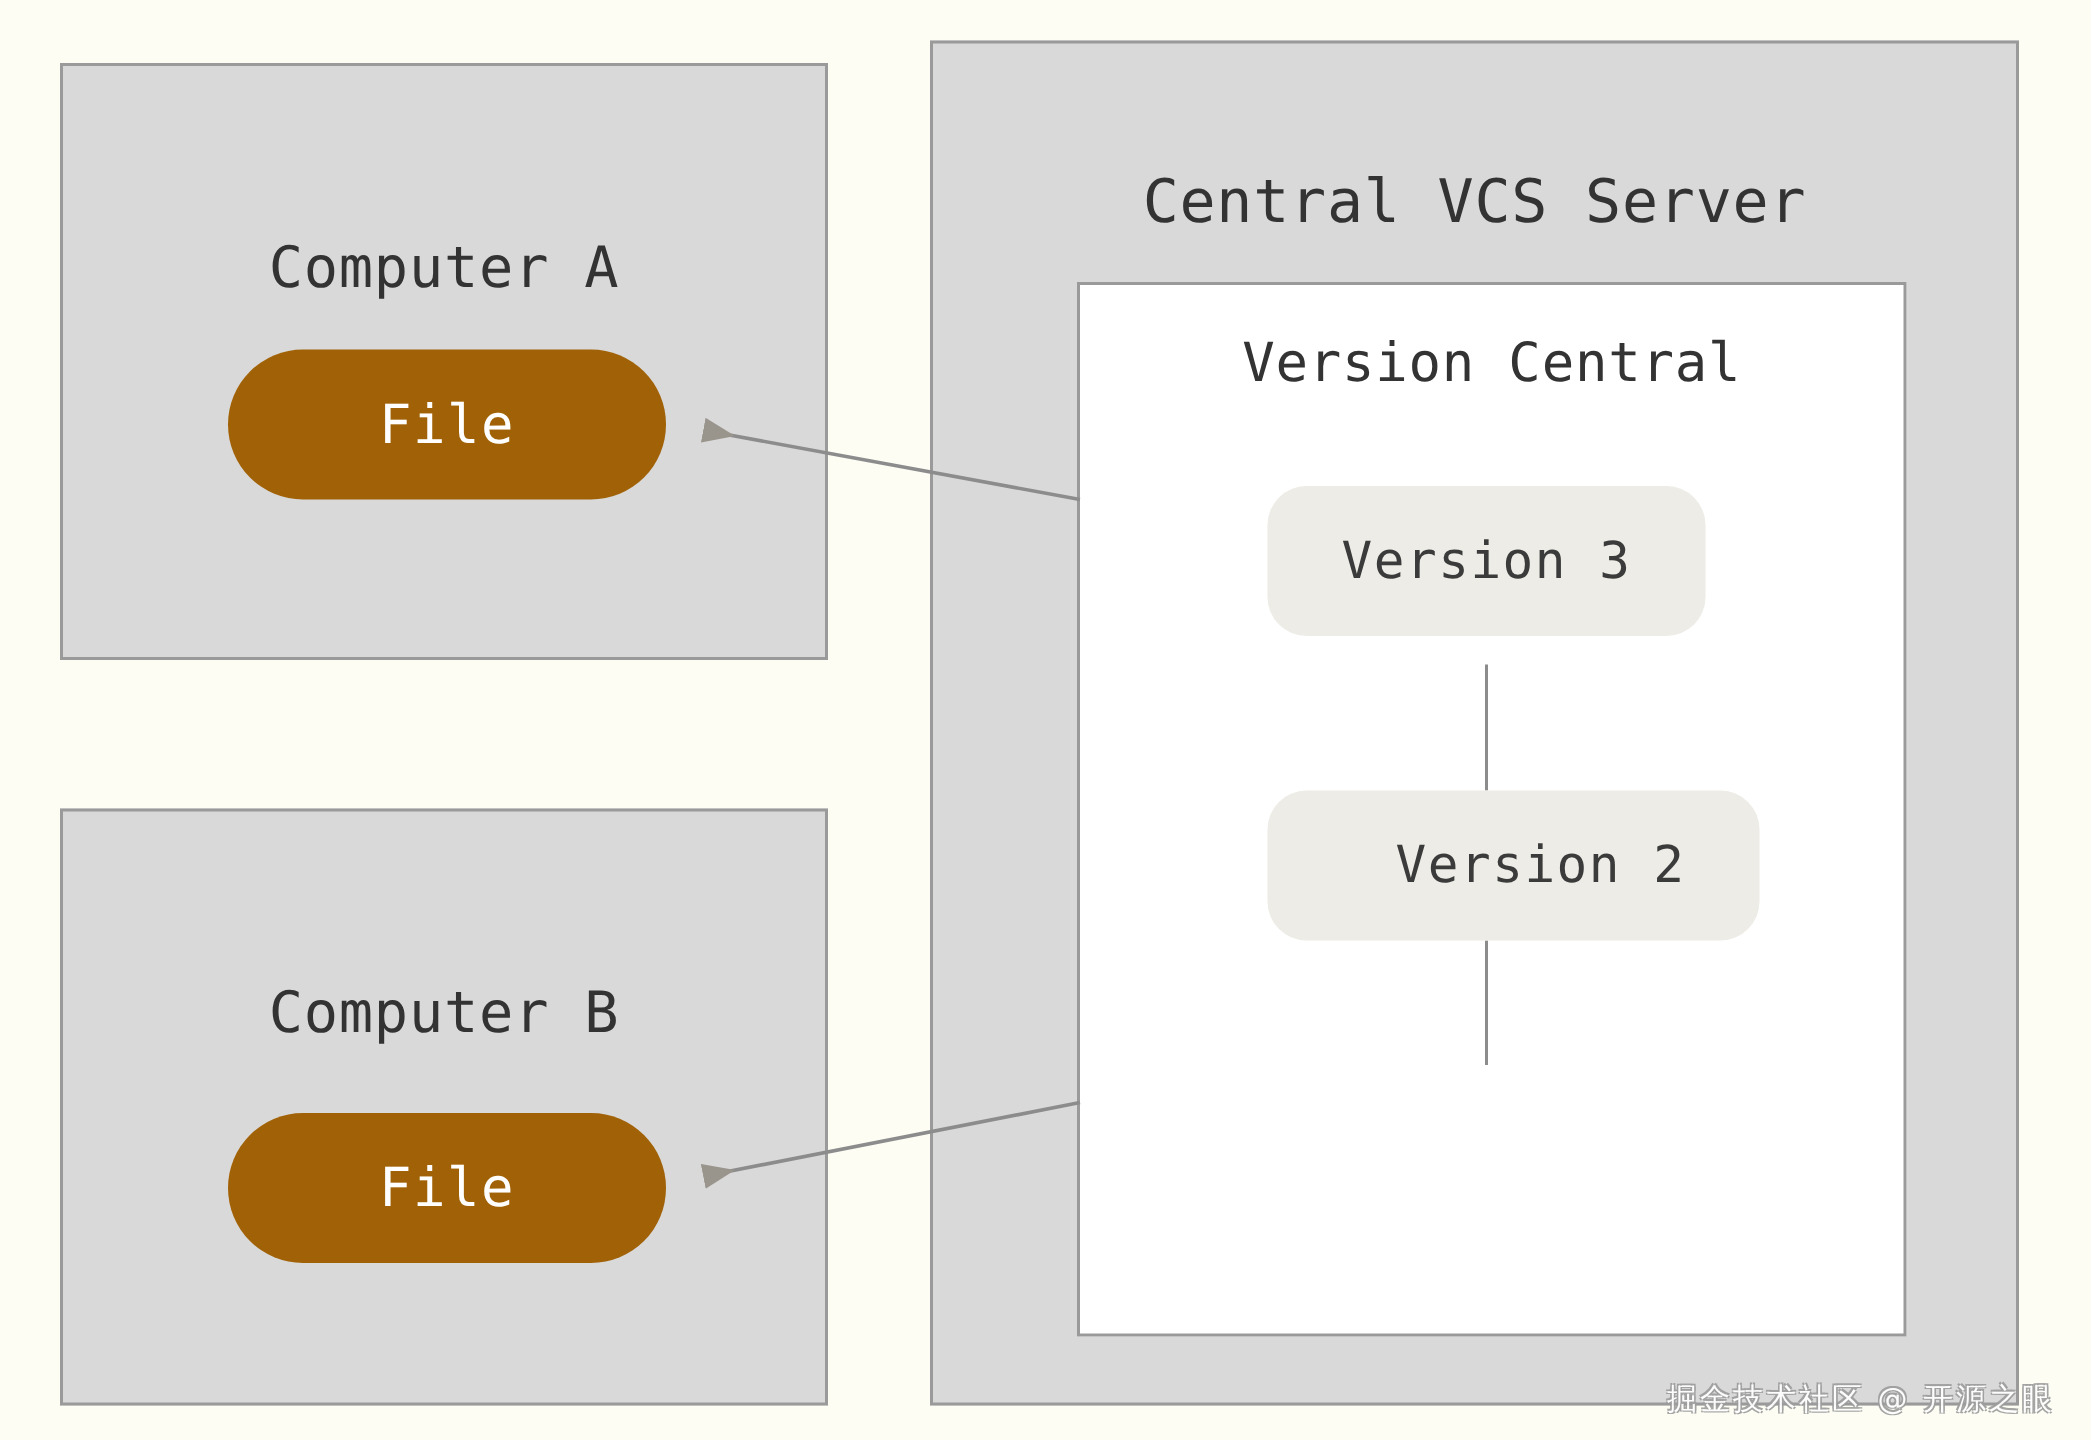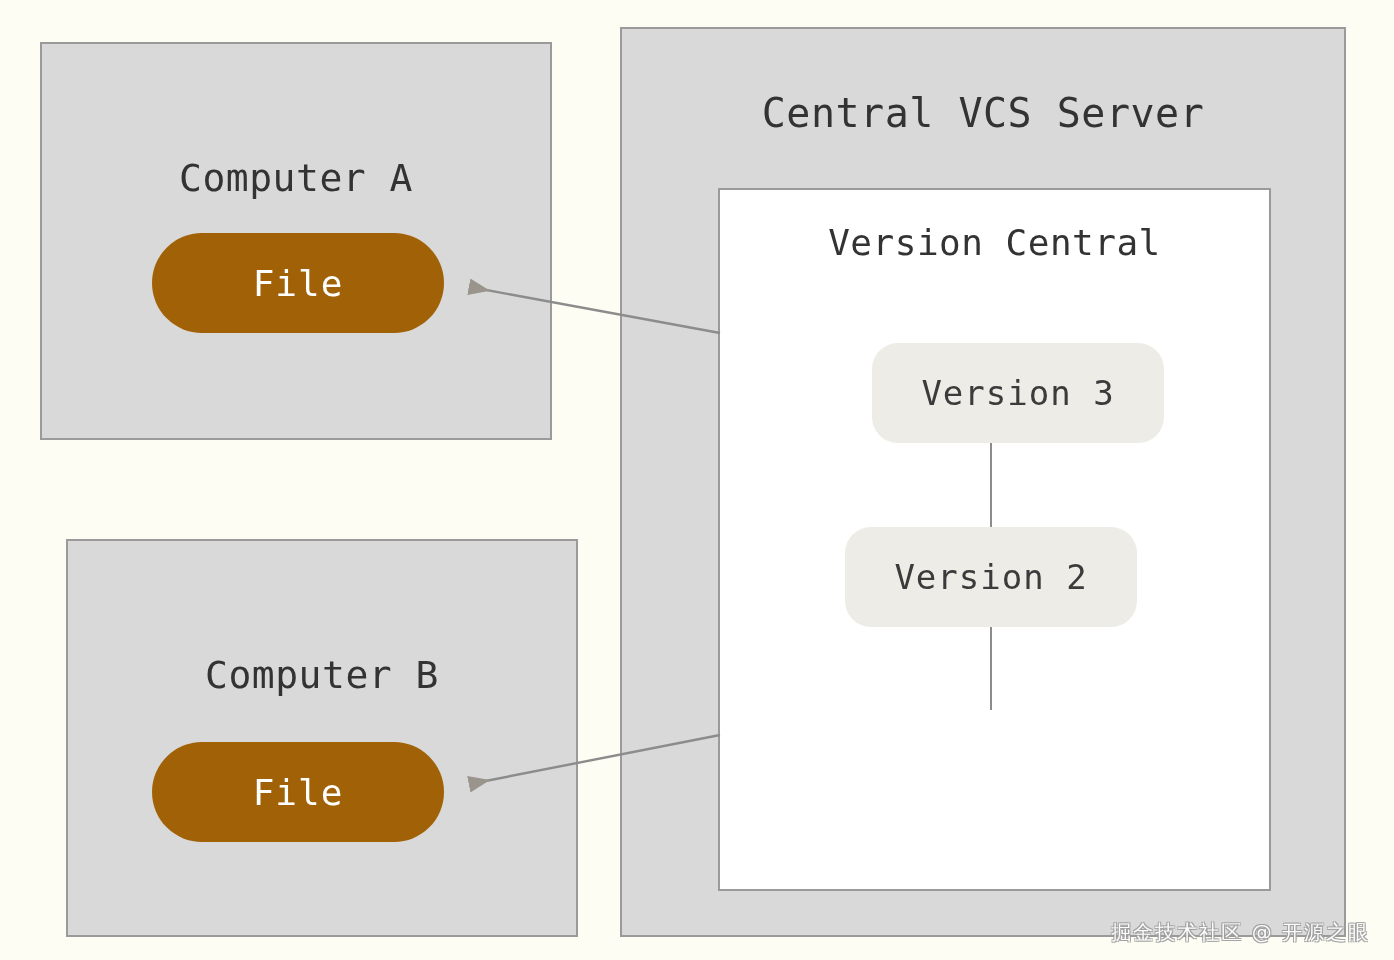--- a/index.html
+++ b/index.html
@@ -34,21 +34,20 @@
     width: 512px;
     height: 398px;
     margin-top: 12px;
   }
 
   #computer-b-box {
     left: 40px;
     top: 539px;
     width: 512px;
     height: 398px;
-    margin-left: 26px;
   }
 
   #server-box {
     left: 620px;
     top: 27px;
     width: 726px;
     height: 910px;
   }
 
   
@@ -70,21 +69,21 @@
     text-align: center;
     color: #333333;
     font-size: 38px;
     letter-spacing: 0.5px;
     white-space: nowrap;
     font-family: "DejaVu Sans Mono", "Liberation Mono", monospace;
   }
 
   #computer-a-title { top: 112px; left: 0; }
   #computer-b-title { top: 112px; left: 0; }
-  #server-title     { top: 61px;  left: 0; font-size: 40px; }
+  #server-title     { top: 83px;  left: 0; font-size: 40px; }
   #version-db-title { top: 32px;  left: 0; font-size: 36px; }
 
   
   .file-pill {
     position: absolute;
     width: 292px;
     height: 100px;
     background: #a16207;
     border-radius: 50px;
     display: flex;
@@ -108,22 +107,22 @@
     border-radius: 26px;
     display: flex;
     align-items: center;
     justify-content: center;
     color: #3b3b3b;
     font-size: 34px;
     letter-spacing: 1px;
     font-family: "DejaVu Sans Mono", "Liberation Mono", monospace;
   }
 
-  #version-pill-3 { left: 845px; top: 343px; margin-left: 27px; }
-  #version-pill-2 { left: 845px; top: 527px; }
+  #version-pill-3 { left: 845px; top: 324px; }
+  #version-pill-2 { left: 845px; top: 527px; padding-left: 36px; }
   #version-pill-1 { left: 845px; top: 710px; }
 
   
   .connector {
     position: absolute;
     width: 2px;
     background: #8c8c8c;
     left: 990px;
   }
   #connector-3-2 { top: 443px; height: 84px; }

